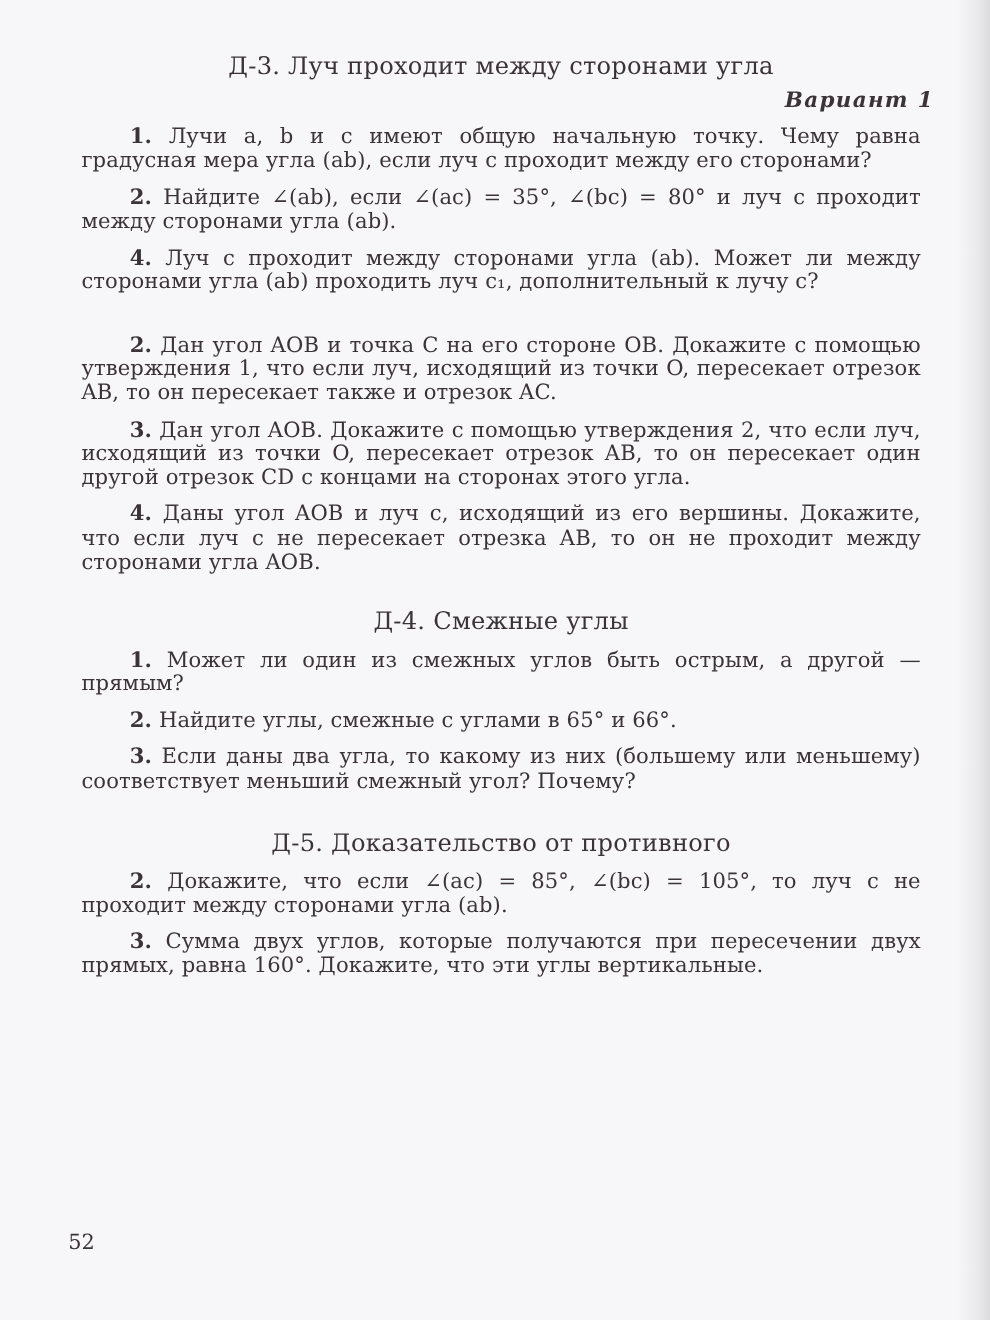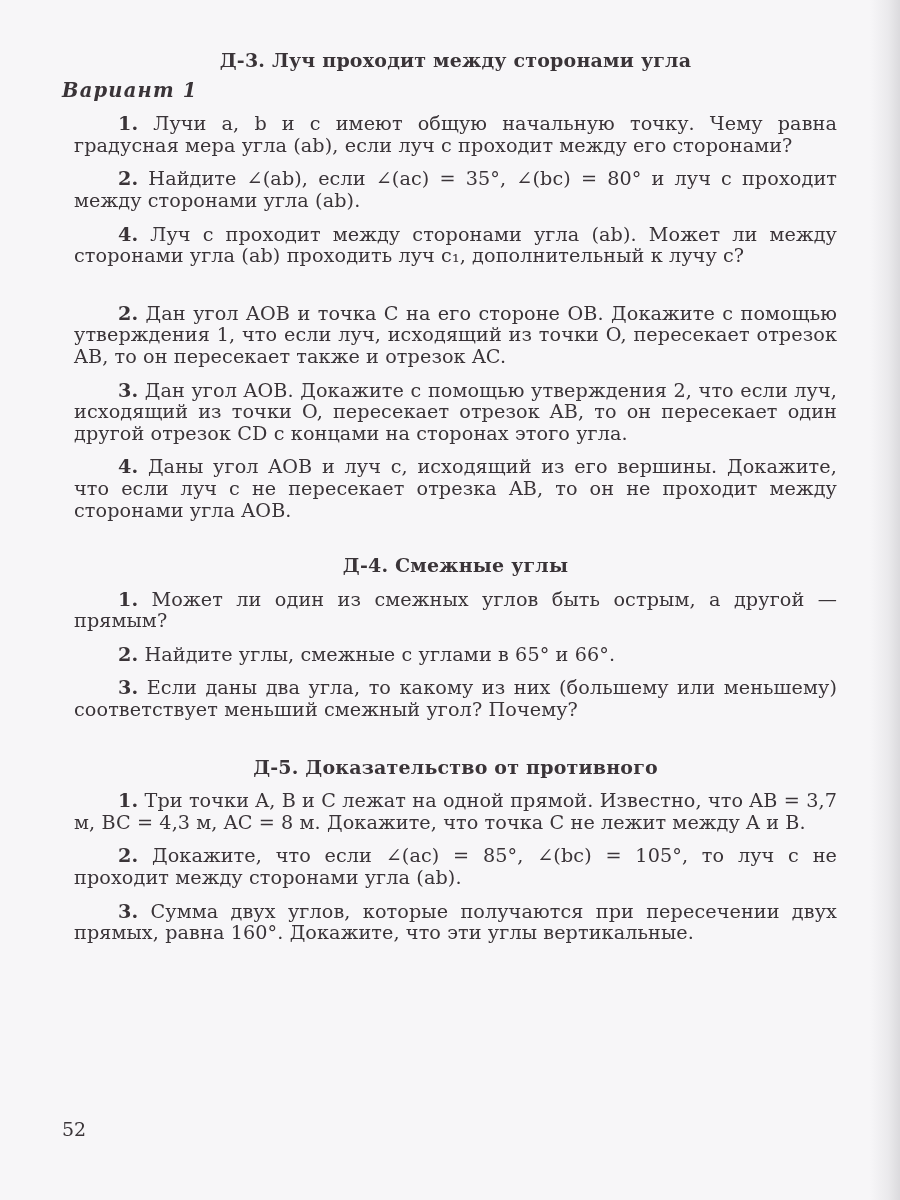--- a/index.html
+++ b/index.html
@@ -13,25 +13,25 @@
   .edge-shadow {
     position: absolute; top: 0; right: 0; width: 30px; height: 1200px;
     background: linear-gradient(to right, rgba(0,0,0,0) 0%, rgba(90,90,100,0.08) 60%, rgba(60,60,70,0.15) 100%);
   }
   .page {
     position: absolute; left: 62px; top: 50px; width: 787px;
     font-size: 19.2px; line-height: 21.6px;
     letter-spacing: 0.1px;
   }
   .section-title {
-    text-align: center; font-weight: bold; font-size: 19px;
+    text-align: center; font-weight: normal; font-size: 22px;
     margin: 0 0 8px 0; letter-spacing: 0.2px;
   }
   .variant-title {
-    text-align: left; font-weight: bold; font-style: italic; font-size: 19.5px;
+    text-align: right; font-weight: bold; font-style: italic; font-size: 19.5px;
     margin: 0 0 6px 0; letter-spacing: 1.2px;
   }
   .problem { text-align: justify; text-indent: 44px; margin: 12px; }
   .problem .num { font-weight: bold; }
   .gap-sm { height: 12px; }
   .gap-md { height: 22px; }
   .gap-lg { height: 24px; }
   .page-number {
     position: absolute; left: 62px; top: 1118px; font-size: 19px;
   }
@@ -59,18 +59,17 @@
   <div class="gap-md"></div>
   <div class="section-title">Д-4. Смежные углы</div>
 
   <p class="problem"><span class="num">1.</span><span> Может ли один из смежных углов быть острым, а другой — прямым?</span></p>
   <p class="problem"><span class="num">2.</span><span> Найдите углы, смежные с углами в 65° и 66°.</span></p>
   <p class="problem"><span class="num">3.</span><span> Если даны два угла, то какому из них (большему или меньшему) соответствует меньший смежный угол? Почему?</span></p>
 
   <div class="gap-lg"></div>
   <div class="section-title">Д-5. Доказательство от противного</div>
 
-  <p class="problem"><span class="num">1.</span><span> Три точки A, B и C лежат на одной прямой. Известно, что AB = 3,7 м, BC = 4,3 м, AC = 8 м. Докажите, что точка C не лежит между A и B.</span></p>
   <p class="problem"><span class="num">2.</span><span> Докажите, что если ∠(ac) = 85°, ∠(bc) = 105°, то луч c не проходит между сторонами угла (ab).</span></p>
   <p class="problem"><span class="num">3.</span><span> Сумма двух углов, которые получаются при пересечении двух прямых, равна 160°. Докажите, что эти углы вертикальные.</span></p>
 </div>
 
 <div class="page-number">52</div>
 
 </body></html>

